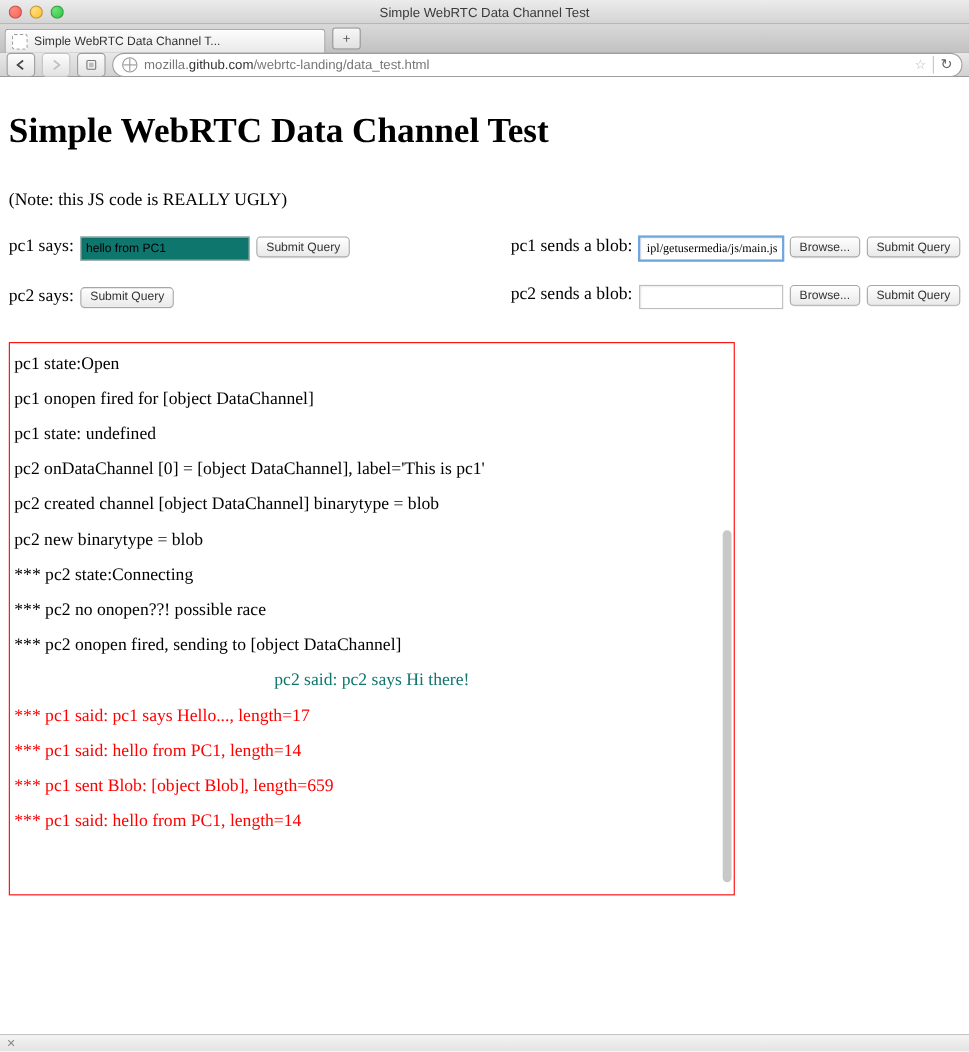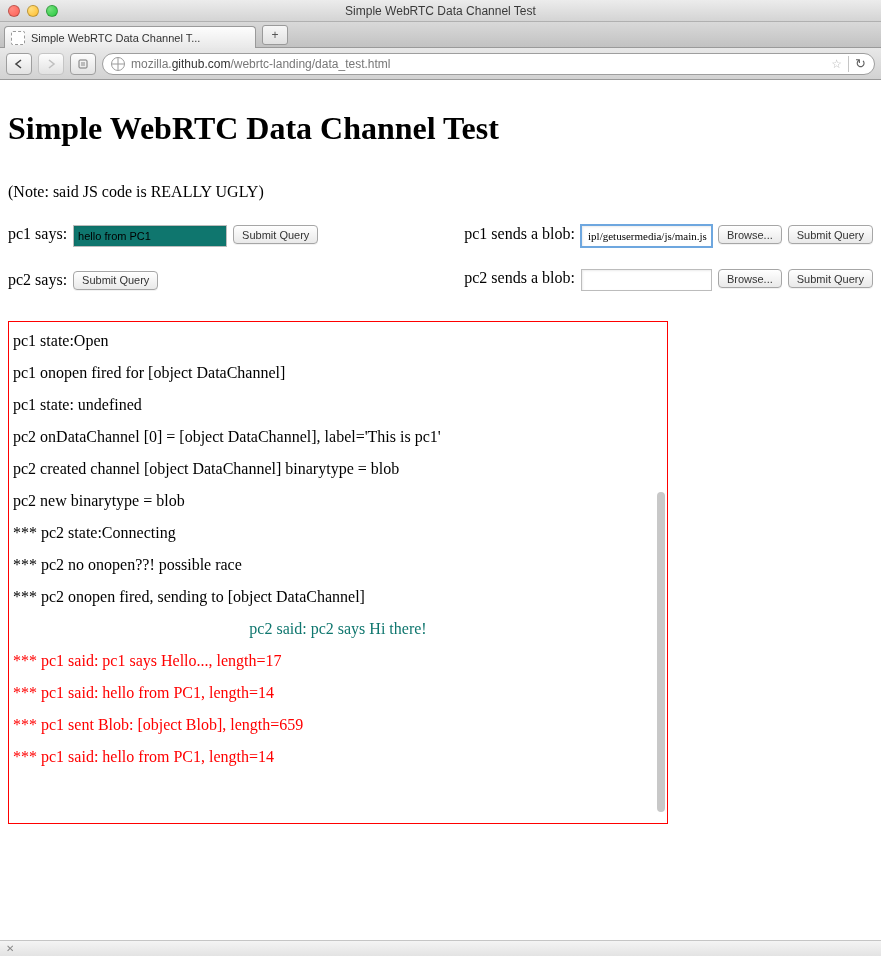--- a/index.html
+++ b/index.html
@@ -52,21 +52,21 @@
     background: linear-gradient(#d9d9d9, #c2c2c2);
     border-bottom: 1px solid #9a9a9a;
     display: flex;
     align-items: flex-end;
     padding-left: 4px;
     font-family: "Lucida Grande", "Helvetica Neue", Arial, sans-serif;
     font-size: 11px;
   }
   .tab {
     height: 22px;
-    width: 252px;
+    width: 292px;
     background: linear-gradient(#fdfdfd, #e9e9e9);
     border: 1px solid #9a9a9a;
     border-bottom: none;
     border-top-left-radius: 4px;
     border-top-right-radius: 4px;
     display: flex;
     align-items: center;
     padding: 0 6px;
     gap: 6px;
     color: #333;
@@ -94,21 +94,21 @@
     border-radius: 3px;
     display: flex;
     align-items: center;
     justify-content: center;
     color: #555;
     font-size: 12px;
   }
 
   
   .navbar {
-    height: 32px;
+    height: 22px;
     background: linear-gradient(#e8e8e8, #d2d2d2);
     border-bottom: 1px solid #9a9a9a;
     display: flex;
     align-items: center;
     padding: 0 6px;
     gap: 6px;
     font-family: "Lucida Grande", "Helvetica Neue", Arial, sans-serif;
     font-size: 12px;
   }
   .nav-btn {
@@ -336,21 +336,21 @@
     <div class="url-star">☆</div>
     <div class="url-sep"></div>
     <div class="url-reload">↻</div>
   </div>
 </div>
 
 <div class="page">
 
   <h1>Simple WebRTC Data Channel Test</h1>
 
-  <div class="note">(Note: said JS code is REALLY UGLY)</div>
+  <div class="note">(Note: this JS code is REALLY UGLY)</div>
 
 
   <div class="io-rows">
 
     <div class="io-row">
       <div class="io-left">
         <span class="io-label">pc1 says:</span>
         <input class="text" type="text" value="hello from PC1" style="">
         <button class="btn">Submit Query</button>
       </div>

